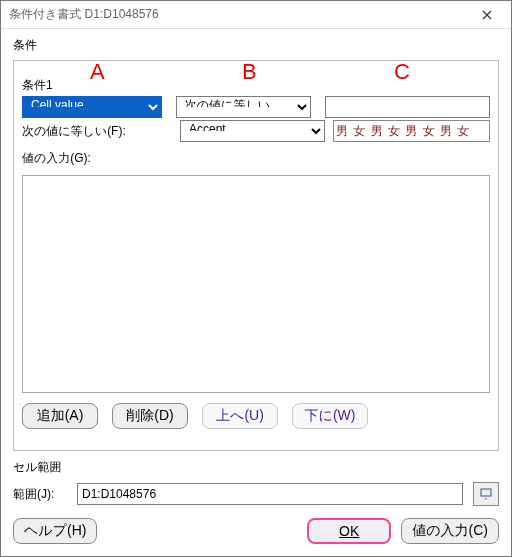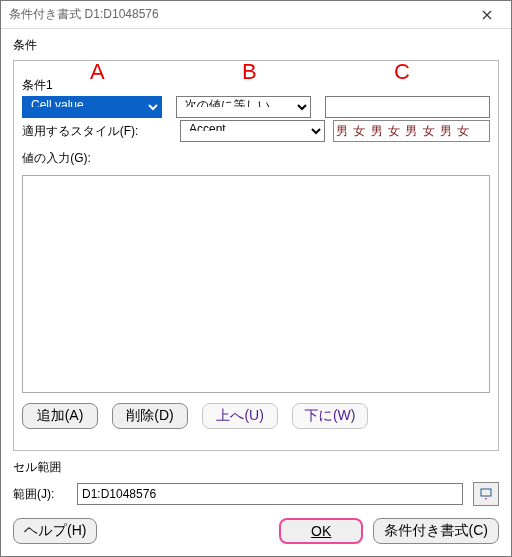--- a/index.html
+++ b/index.html
@@ -177,21 +177,21 @@
           <select>
             <option>次の値に等しい</option>
           </select>
         </div>
         <div class="col col-c">
           <input type="text" value="" style="">
         </div>
       </div>
 
       <div class="row">
-        <label>適用するスタイル(F):</label>
+        <label>次の値に等しい(F):</label>
         <select style="width:145px;">
           <option>Accent</option>
         </select>
         <div class="preview" style="flex:1;">男 女 男 女 男 女 男 女</div>
       </div>
 
       <div class="row">
         <label>値の入力(G):</label>
       </div>
 
@@ -215,17 +215,17 @@
           <rect x="2" y="2" width="10" height="7" fill="none" stroke="#24578f" stroke-width="1"></rect>
           <path d="M6 11 L8 11 L7 13 Z" fill="#c92a2a"></path>
         </svg>
       </div>
     </div>
 
     <div class="footer">
       <button>ヘルプ(H)</button>
       <div class="spacer"></div>
       <button class="ok-btn"><u>OK</u></button>
-      <button>条件付き書式(C)</button>
+      <button>値の入力(C)</button>
     </div>
 
   </div>
 </div>
 
 </body></html>

